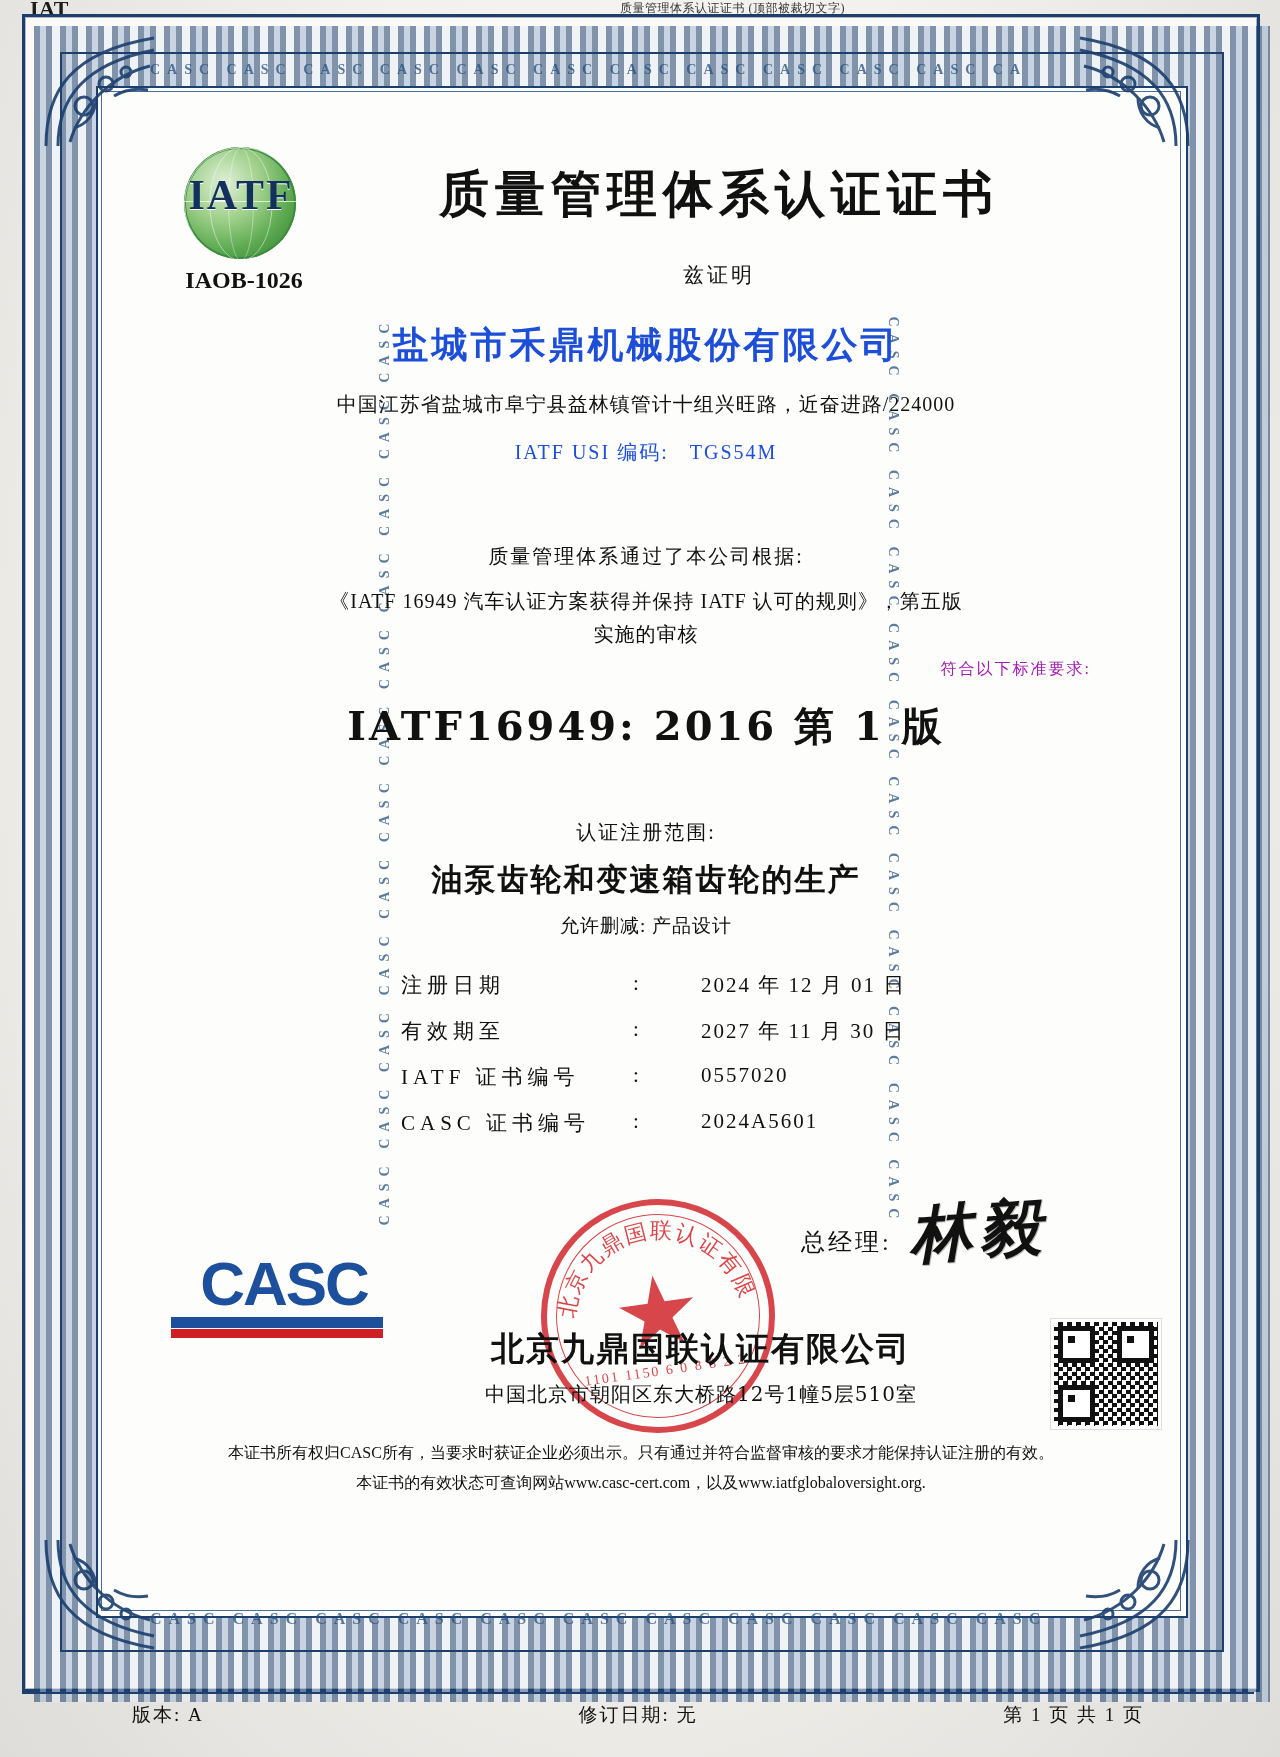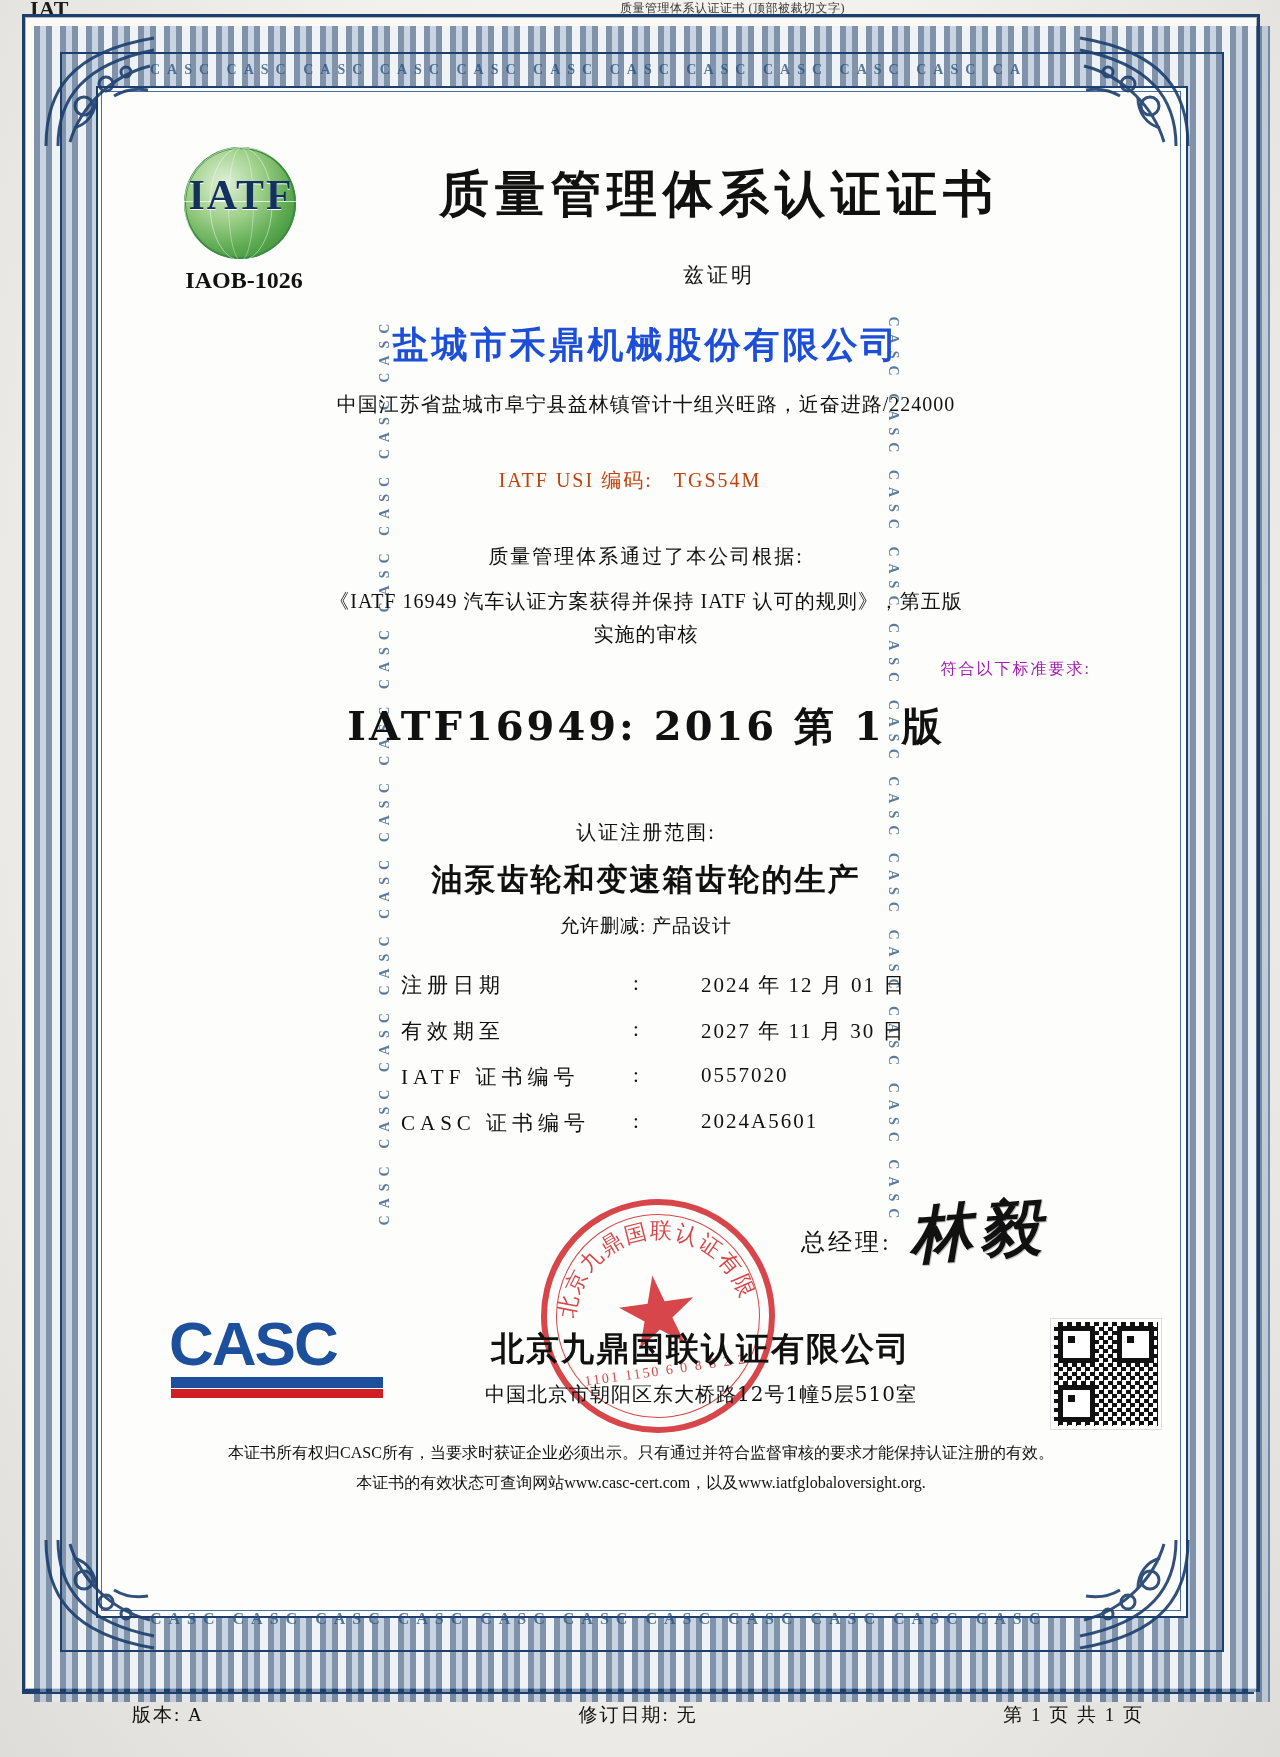--- a/index.html
+++ b/index.html
@@ -130,22 +130,22 @@
   .company{
     position:absolute;left:120px;top:230px;width:850px;text-align:center;
     font-size:36px;font-weight:bold;color:#1d4ed8;letter-spacing:3px;
     font-family:"DejaVu Serif", serif;
   }
   .address{
     position:absolute;left:100px;top:300px;width:890px;text-align:center;
     font-size:20px;color:#111;letter-spacing:1px;
   }
   .usi{
-    position:absolute;left:84px;top:348px;width:890px;text-align:center;
-    font-size:20px;color:#c2410c;letter-spacing:2px;margin-top:28px;
+    position:absolute;left:100px;top:348px;width:890px;text-align:center;
+    font-size:20px;color:#1d4ed8;letter-spacing:2px;
   }
 
   .audit-lead{
     position:absolute;left:100px;top:452px;width:890px;text-align:center;
     font-size:20px;color:#111;letter-spacing:2px;
   }
   .rules-1{
     position:absolute;left:70px;top:497px;width:950px;text-align:center;
     font-size:20px;color:#111;letter-spacing:1px;
   }
@@ -215,21 +215,21 @@
   .seal .arc-top{
     position:absolute;left:0;top:0;width:222px;height:222px;
   }
   .seal .arc-top svg{width:222px;height:222px;}
   .seal .bottom-txt{
     position:absolute;left:0;top:158px;width:222px;text-align:center;
     color:#cf1f24;font-size:14px;letter-spacing:2px;
   }
 
   
-  .casc-logo{position:absolute;left:68px;top:1222px;width:230px;height:86px;}
+  .casc-logo{position:absolute;left:68px;top:1162px;width:230px;height:86px;text-align:center;}
   .casc-logo .word{
     font-size:62px;font-weight:bold;color:#1c4f9c;letter-spacing:-2px;
     font-family:"Liberation Sans", sans-serif;line-height:62px;
   }
   .casc-logo .bar{
     position:absolute;left:2px;top:64px;width:212px;height:11px;background:#1c4f9c;
   }
   .casc-logo .bar.red{top:76px;background:#cf1f24;width:212px;height:9px;}
 
   .issuer{

